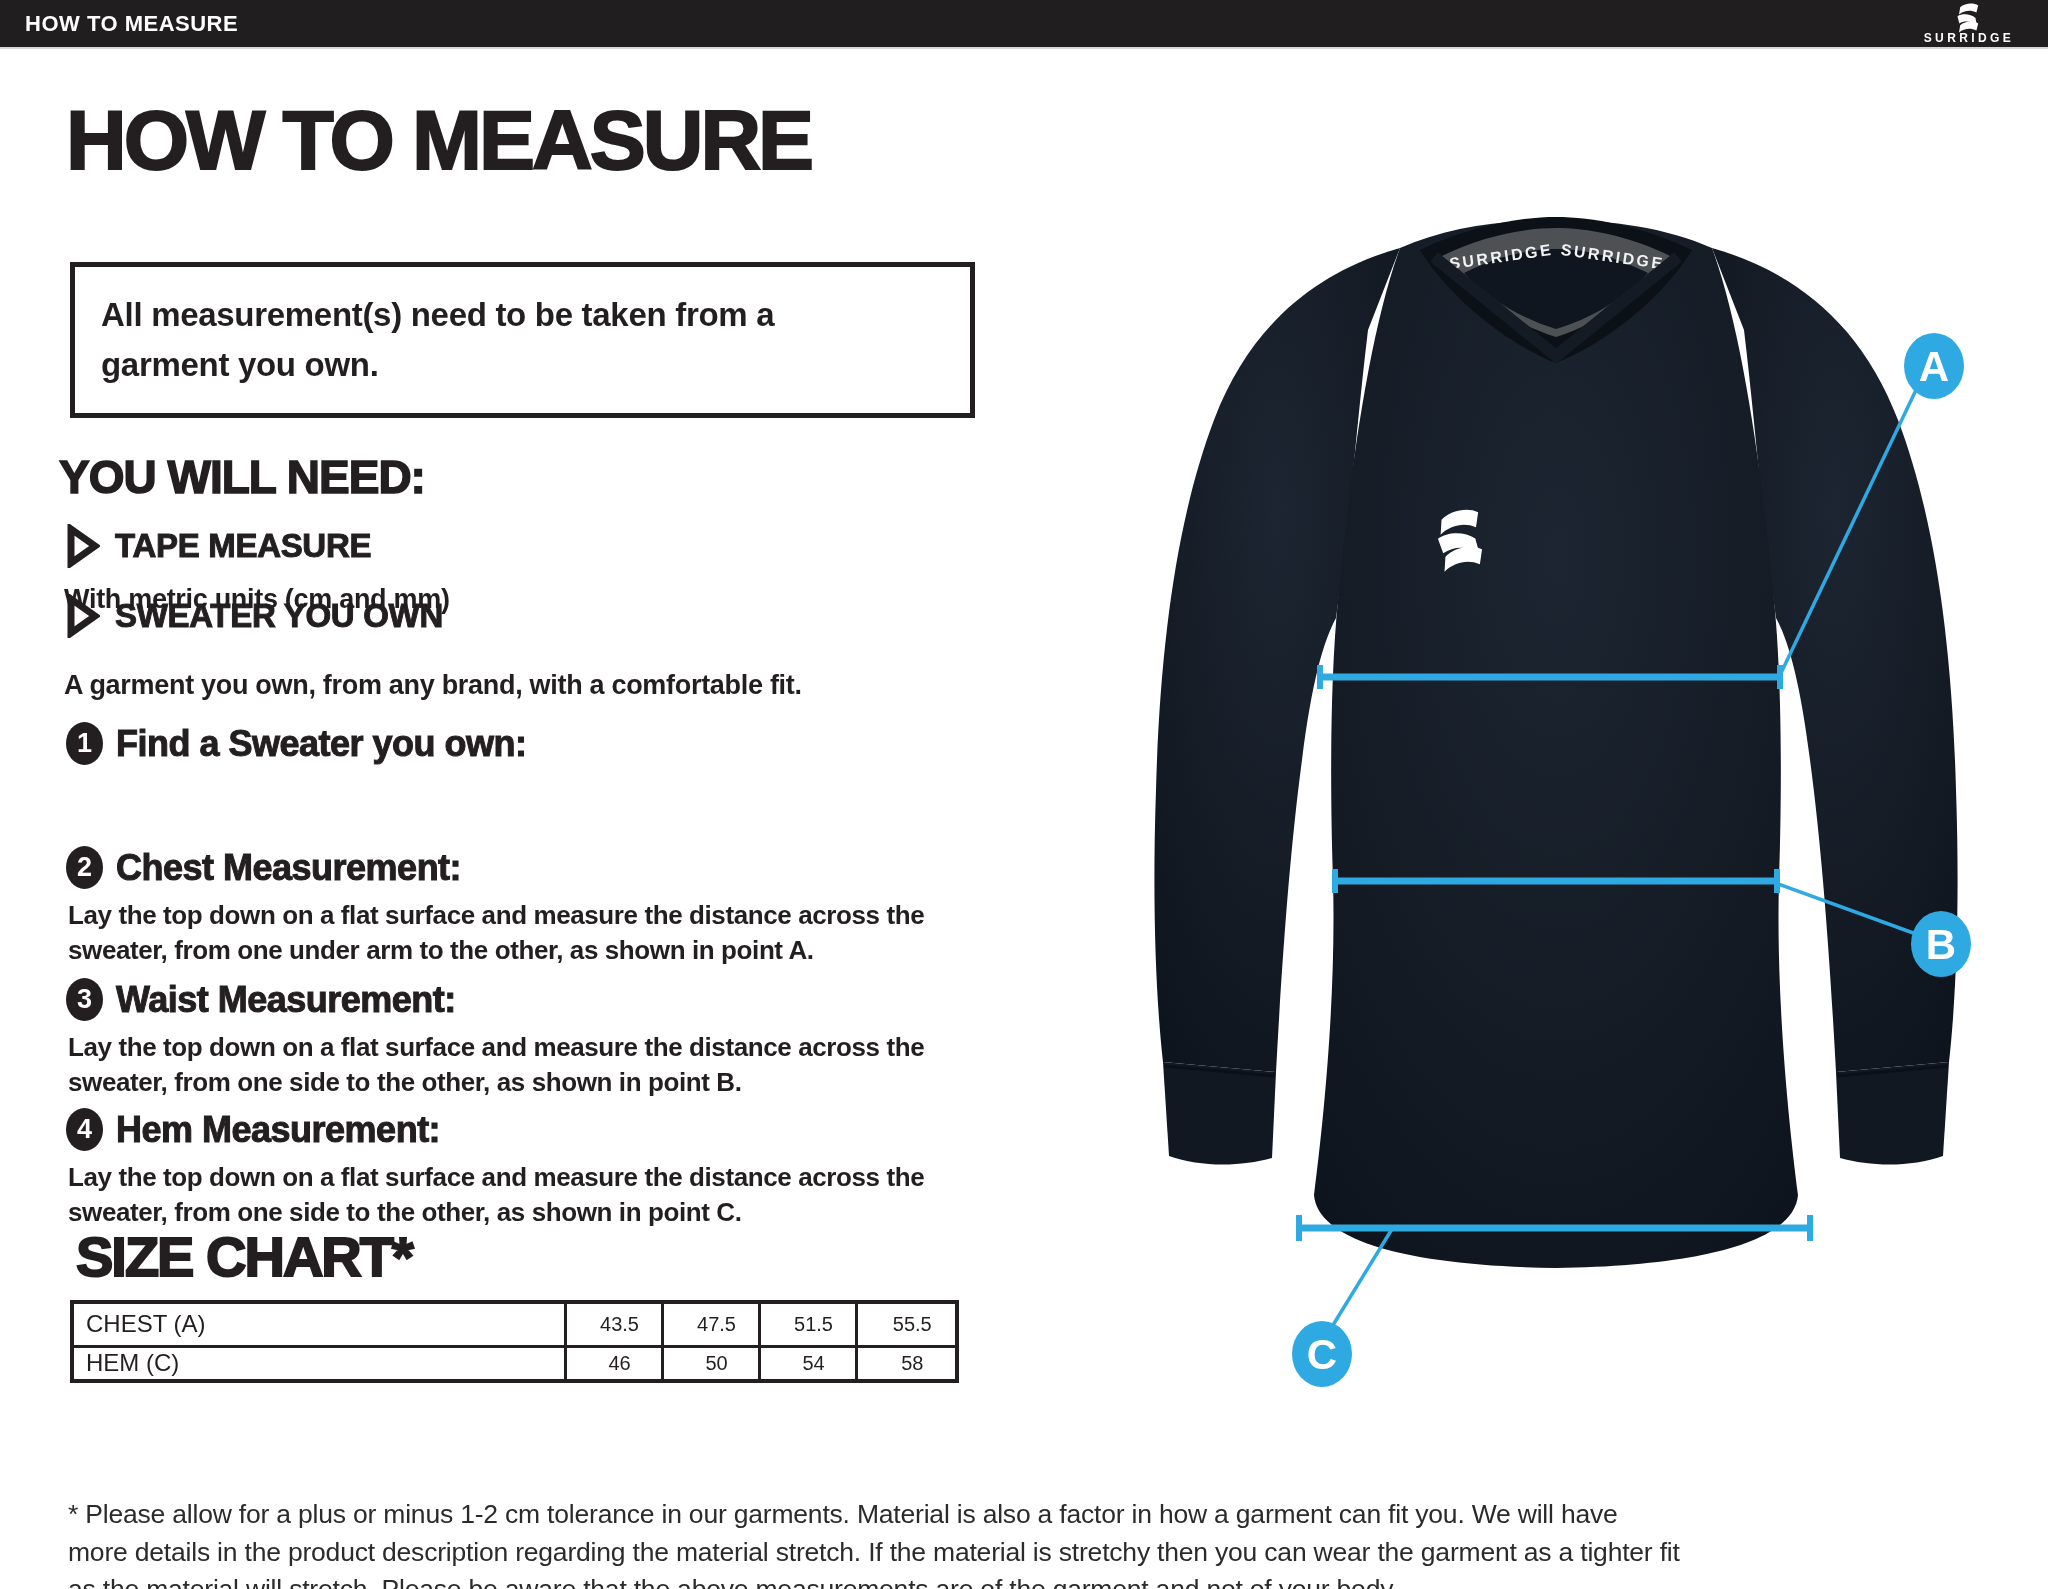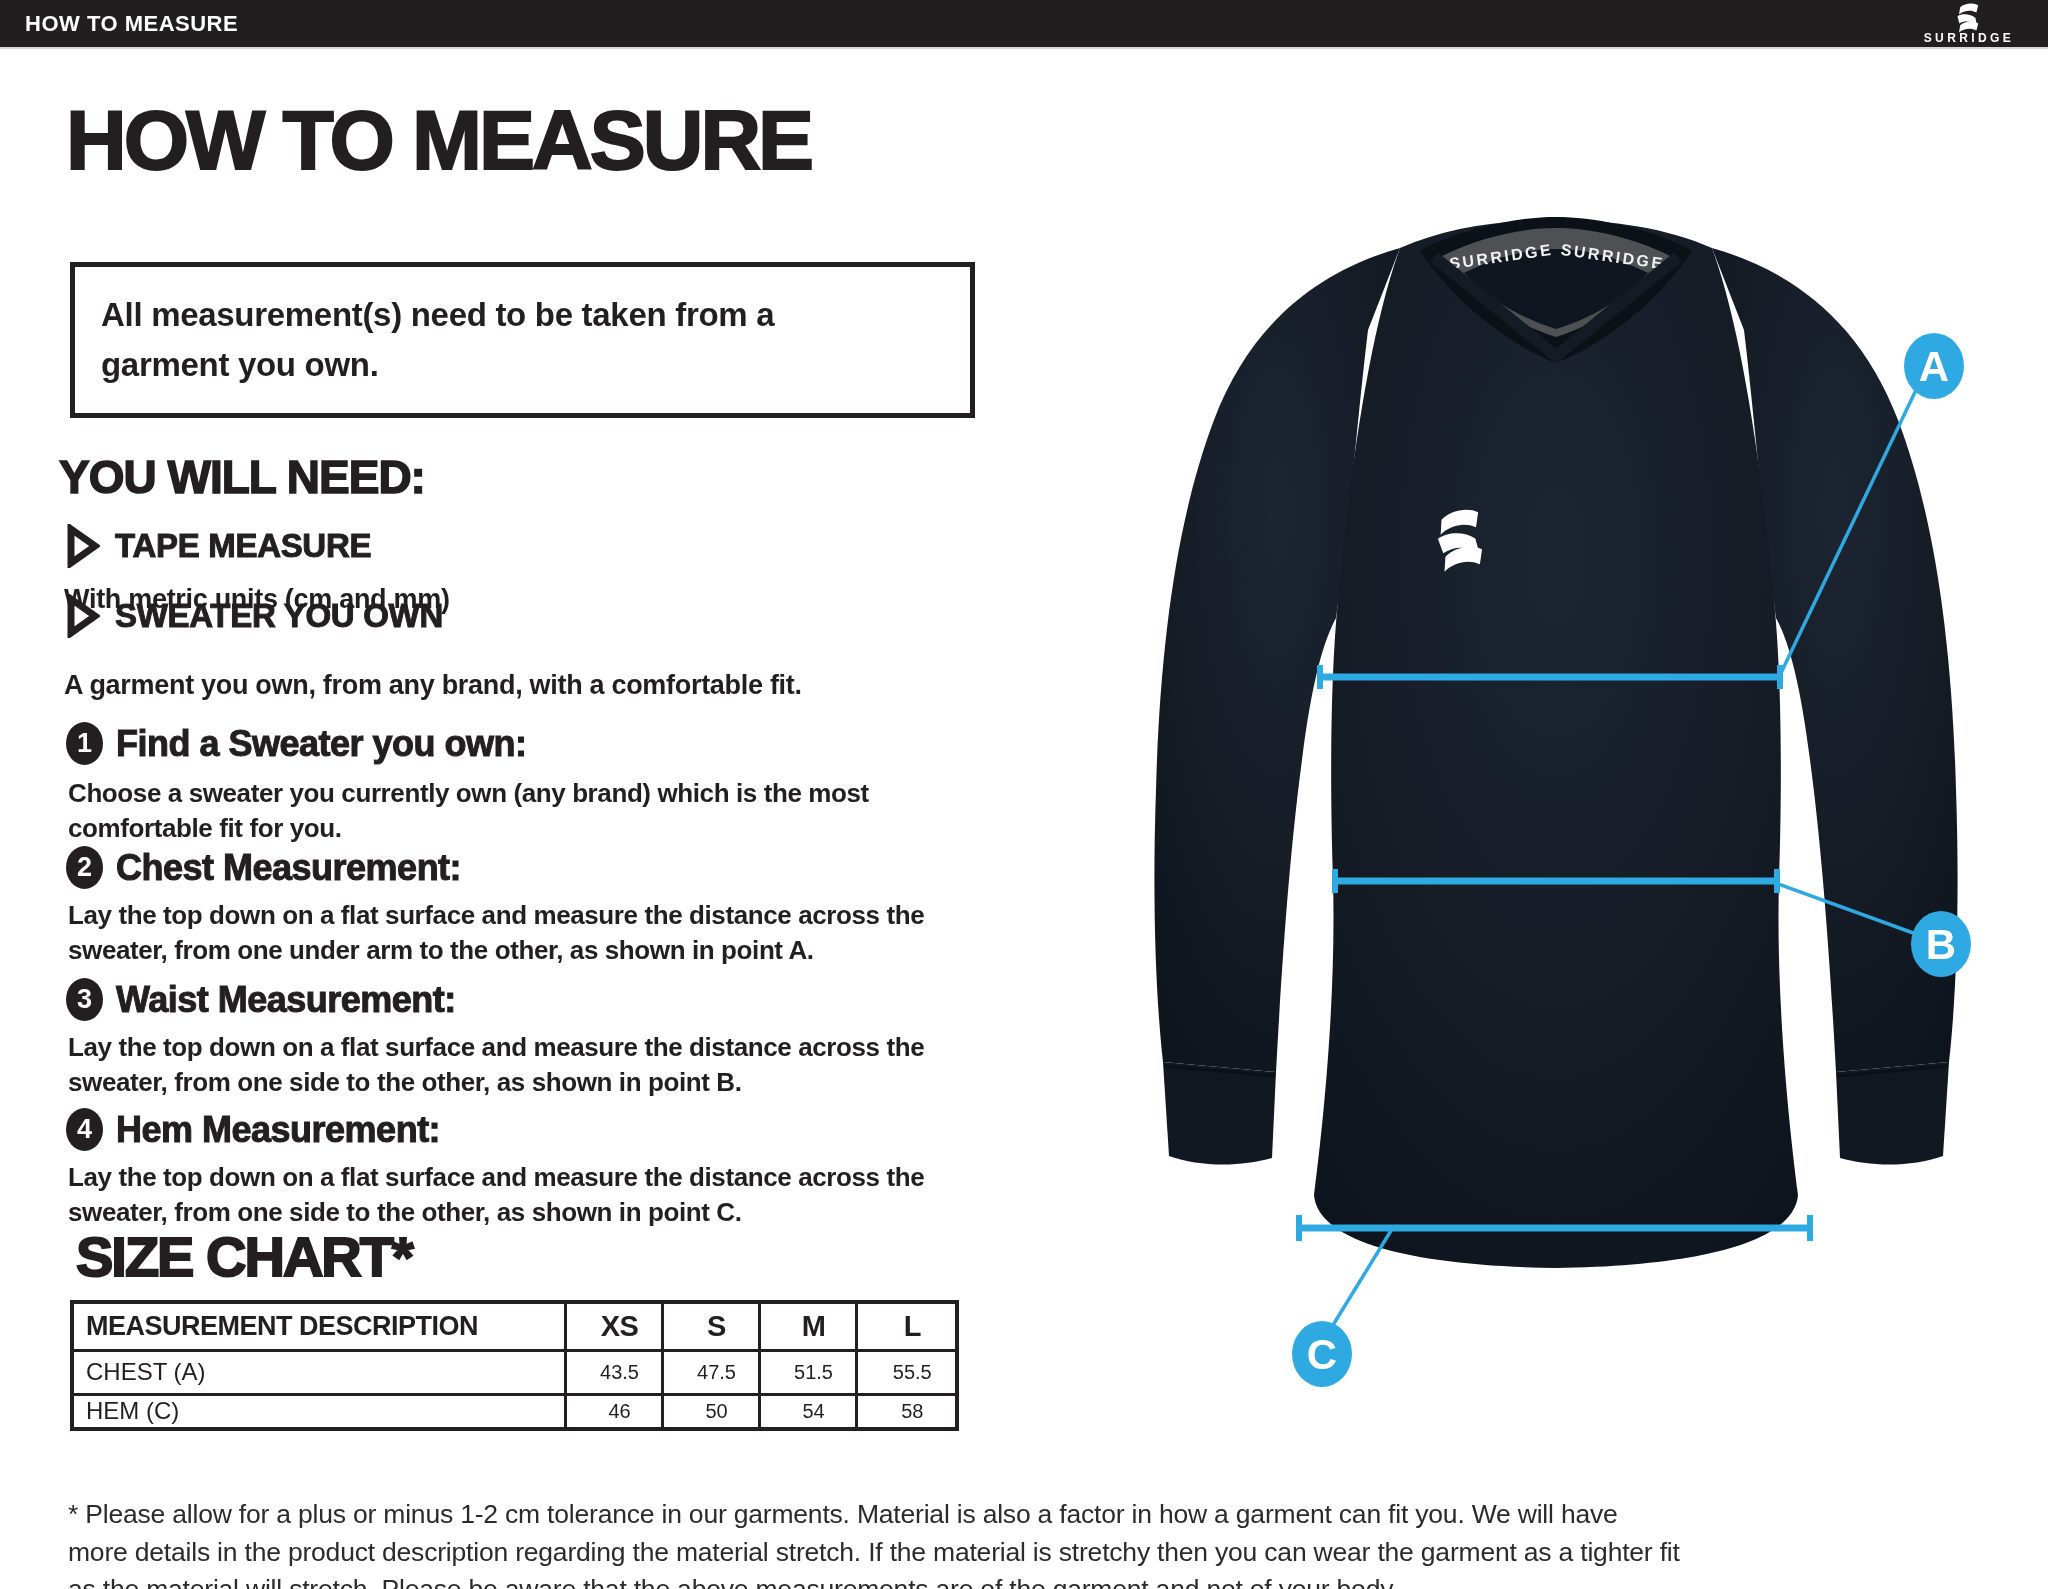--- a/index.html
+++ b/index.html
@@ -80,21 +80,20 @@
       <polygon points="5,5 29,22 5,39" fill="none" stroke="#231f20" stroke-width="7"></polygon>
     </svg>
     <span class="need-label">SWEATER YOU OWN</span>
   </div>
   <div class="need-desc" style="top:670px">A garment you own, from any brand, with a comfortable fit.</div>
 
   <div class="step-row" style="top:722px">
     <span class="step-num">1</span>
     <span class="step-title">Find a Sweater you own:</span>
   </div>
-  <div class="step-body" style="top:776px">Choose a sweater you currently own (any brand) which is the most comfortable fit for you.</div>
 
   <div class="step-row" style="top:846px">
     <span class="step-num">2</span>
     <span class="step-title">Chest Measurement:</span>
   </div>
   <div class="step-body" style="top:898px">Lay the top down on a flat surface and measure the distance across the sweater, from one under arm to the other, as shown in point A.</div>
 
   <div class="step-row" style="top:978px">
     <span class="step-num">3</span>
     <span class="step-title">Waist Measurement:</span>
@@ -111,27 +110,20 @@
 
   <table class="size">
     <colgroup>
         <col style="width:493px">
         <col style="width:97px">
         <col style="width:97px">
         <col style="width:97px">
         <col style="width:101px">
       </colgroup>
     <tbody>
-        <tr class="hdr">
-      <td>MEASUREMENT DESCRIPTION</td>
-      <td class="c">XS</td>
-      <td class="c">S</td>
-      <td class="c">M</td>
-      <td class="c">L</td>
-    </tr>
     <tr class="d1">
       <td>CHEST (A)</td>
       <td class="c">43.5</td>
       <td class="c">47.5</td>
       <td class="c">51.5</td>
       <td class="c">55.5</td>
     </tr>
     <tr class="d3">
       <td>HEM (C)</td>
       <td class="c">46</td>

